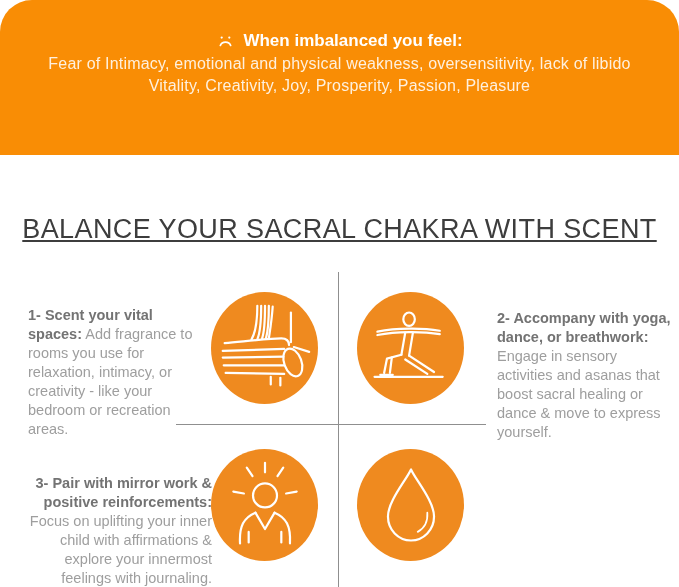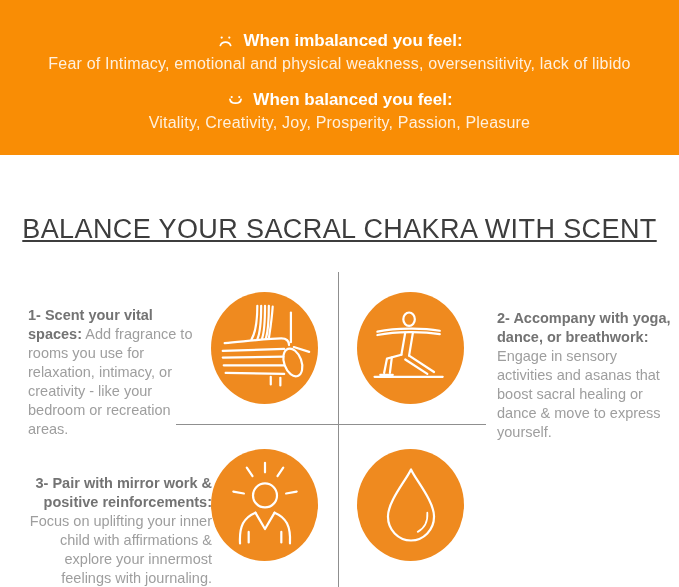--- a/index.html
+++ b/index.html
@@ -2,20 +2,21 @@
 <html><head>
 <meta charset="utf-8">
 <style>
   html,body { margin:0; padding:0; }
   body { font-family: "Liberation Sans", sans-serif; }
   .page {
     position: relative;
     width: 679px; height: 587px;
     background: #ffffff;
     overflow: hidden;
+    border-radius: 32px;
   }
   
   .header {
     position: absolute; left:0; top:0;
     width: 679px; height: 155px;
     background: #F98D05;
     display: flex; flex-direction: column; align-items: center;
     color: #ffffff;
   }
   .hdr-label {
@@ -80,28 +81,20 @@
     <div class="hdr-label first">
       <svg class="face-icon" viewBox="0 0 24 24">
         <circle cx="7.2" cy="7" r="1.4" fill="#fff"></circle>
         <circle cx="16.8" cy="7" r="1.4" fill="#fff"></circle>
         <path d="M5.5 17 C7.5 11.5 16.5 11.5 18.5 17" stroke="#fff" stroke-width="2.2" fill="none" stroke-linecap="round"></path>
       </svg>
       <span>When imbalanced you feel:</span>
     </div>
     <div class="hdr-desc">Fear of Intimacy, emotional and physical weakness, oversensitivity, lack of libido</div>
 
-    <div class="hdr-label second">
-      <svg class="face-icon" viewBox="0 0 24 24">
-        <circle cx="7.2" cy="7.6" r="1.4" fill="#fff"></circle>
-        <circle cx="16.8" cy="7.6" r="1.4" fill="#fff"></circle>
-        <path d="M5 10.5 C6 17 18 17 19 10.5" stroke="#fff" stroke-width="2.2" fill="none" stroke-linecap="round"></path>
-      </svg>
-      <span>When balanced you feel:</span>
-    </div>
     <div class="hdr-desc">Vitality, Creativity, Joy, Prosperity,  Passion, Pleasure</div>
   </div>
 
   <div class="title">BALANCE YOUR SACRAL CHAKRA WITH SCENT</div>
 
   <div class="divider-v"></div>
   <div class="divider-h"></div>
 
   <p class="tip-text tip1">
     <b>1- Scent your vital spaces:</b>

